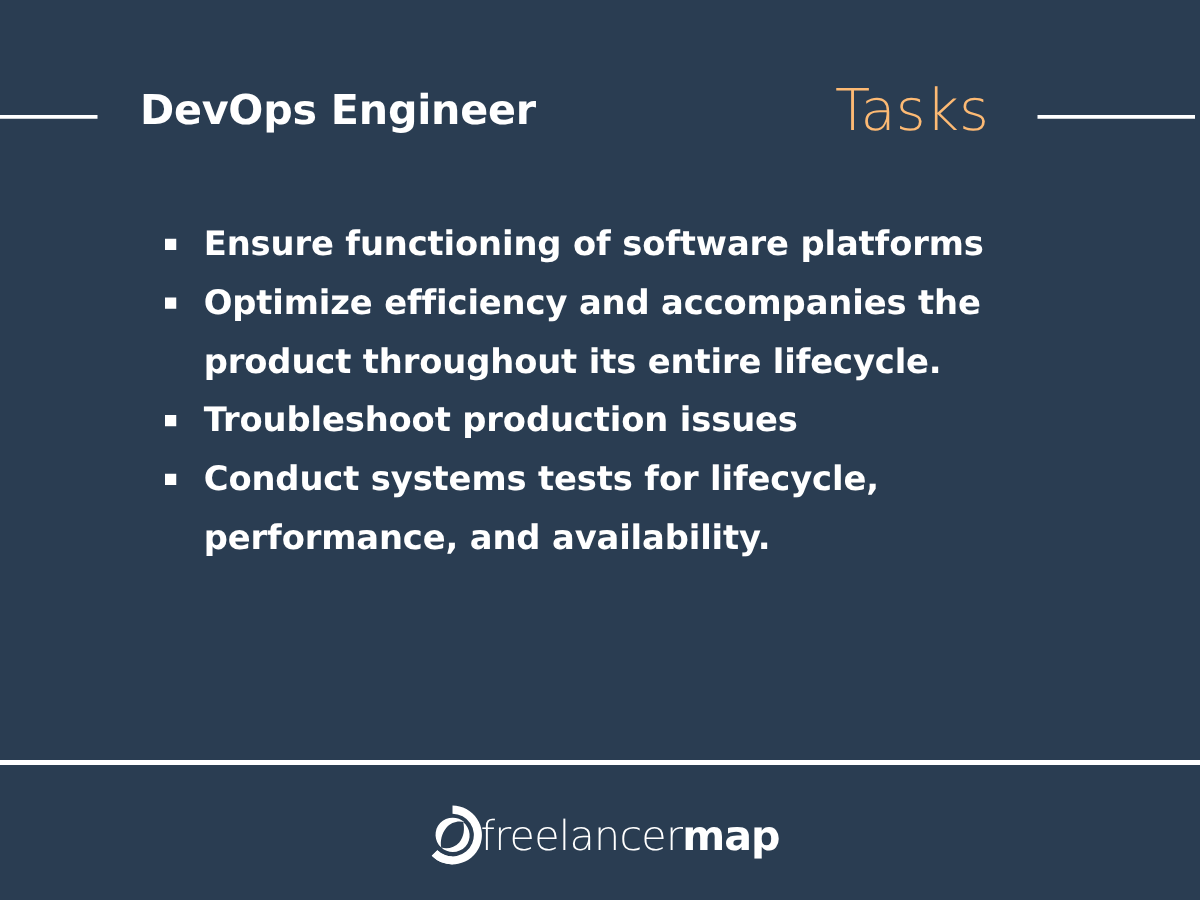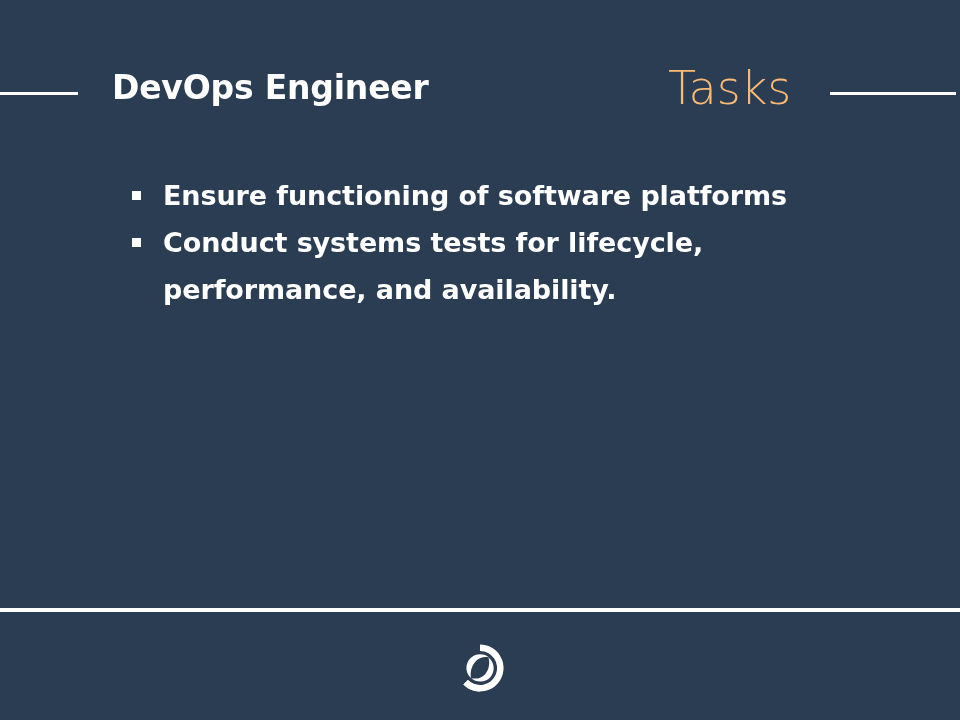--- a/index.html
+++ b/index.html
@@ -171,21 +171,29 @@
     <div class="rule-right"></div>
   </div>
 
   <div class="bullets">
 
     <div class="bullet-row">
       <span class="bullet-marker"></span>
       <span class="bullet-text">Ensure functioning of software platforms</span>
     </div>
 
-
+    <div class="bullet-row">
+      <span class="bullet-marker"></span>
+      <span class="bullet-text">Optimize efficiency and accompanies the product throughout its entire lifecycle.</span>
+    </div>
+
+    <div class="bullet-row">
+      <span class="bullet-marker"></span>
+      <span class="bullet-text">Troubleshoot production issues</span>
+    </div>
 
 
     <div class="bullet-row">
       <span class="bullet-marker"></span>
       <span class="bullet-text">Conduct systems tests for lifecycle, performance, and availability.</span>
     </div>
 
   </div>
 
   <div class="footer-rule"></div>
@@ -207,17 +215,21 @@
                  C31.3 40.8 22.3 41.0 17.0 36.0
                  C22.0 37.6 27.8 36.0 31.4 31.9
                  C35.2 27.6 35.9 21.0 34.5 15.6 Z" fill="#ffffff"></path>
         <path d="M17.0 36.0
                  C11.3 31.0 10.9 21.9 16.1 16.4
                  C21.2 10.9 30.2 10.8 35.4 15.6
                  C30.3 14.2 24.6 15.9 21.1 20.1
                  C17.4 24.5 16.0 30.7 17.0 36.0 Z" fill="#ffffff"></path>
       </svg>
 
+      <div class="logo-wordmark">
+        <span class="logo-word-light">freelancer</span>
+          <span class="logo-word-bold">map</span>
+      </div>
 
     </div>
   </div>
 
 </div>
 
 </body></html>

